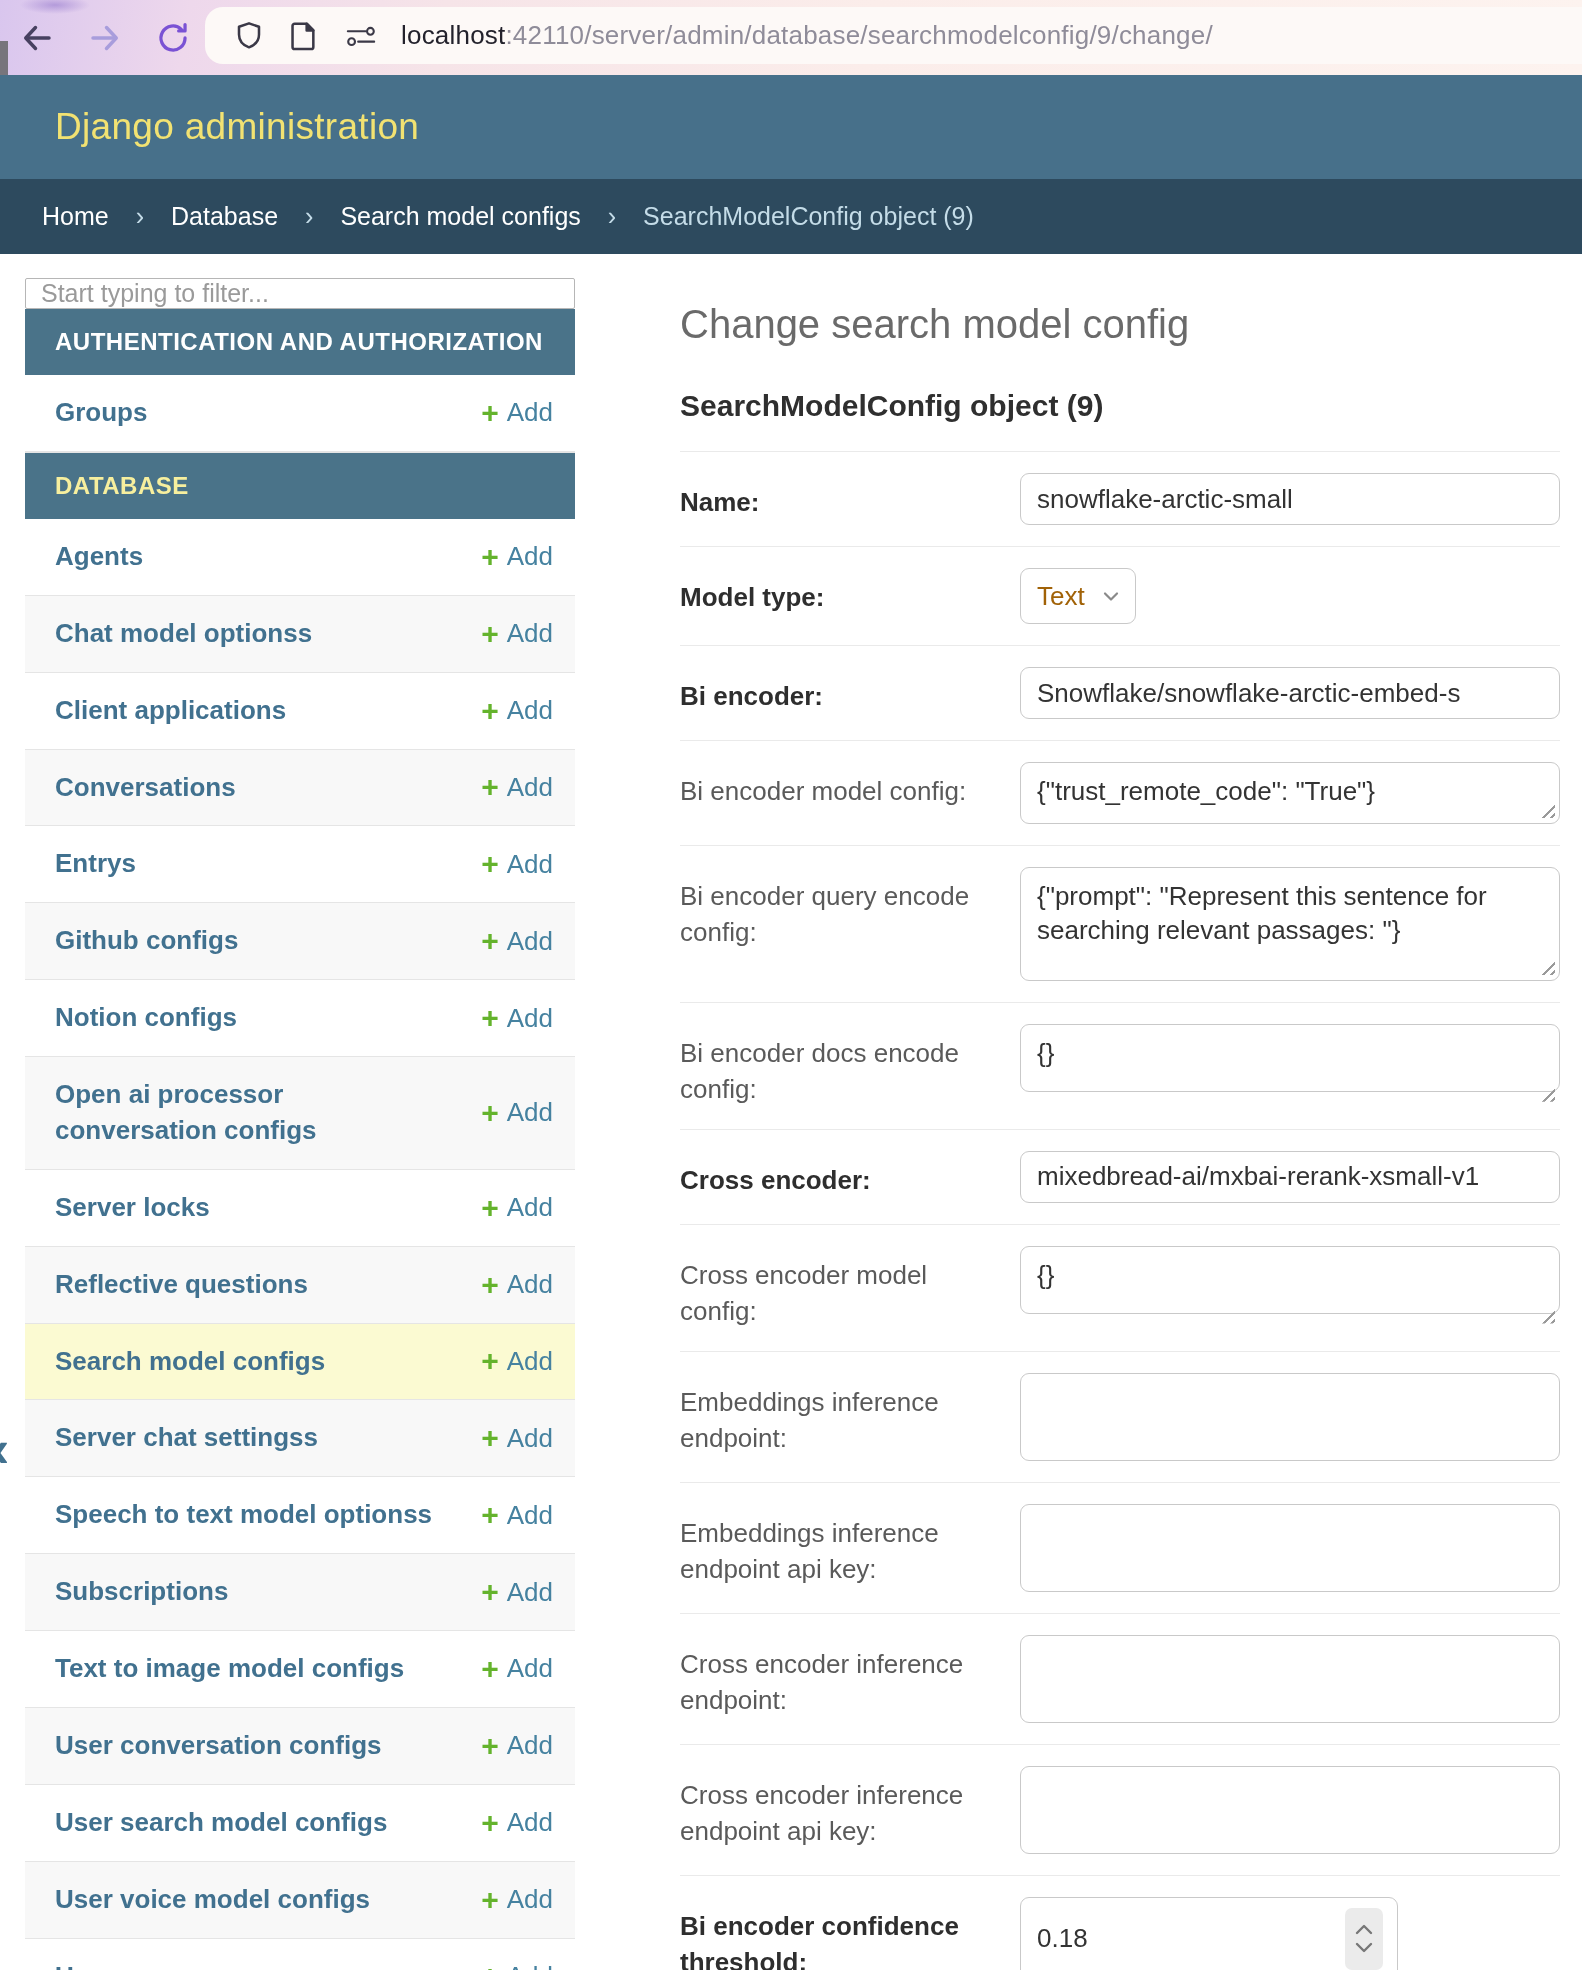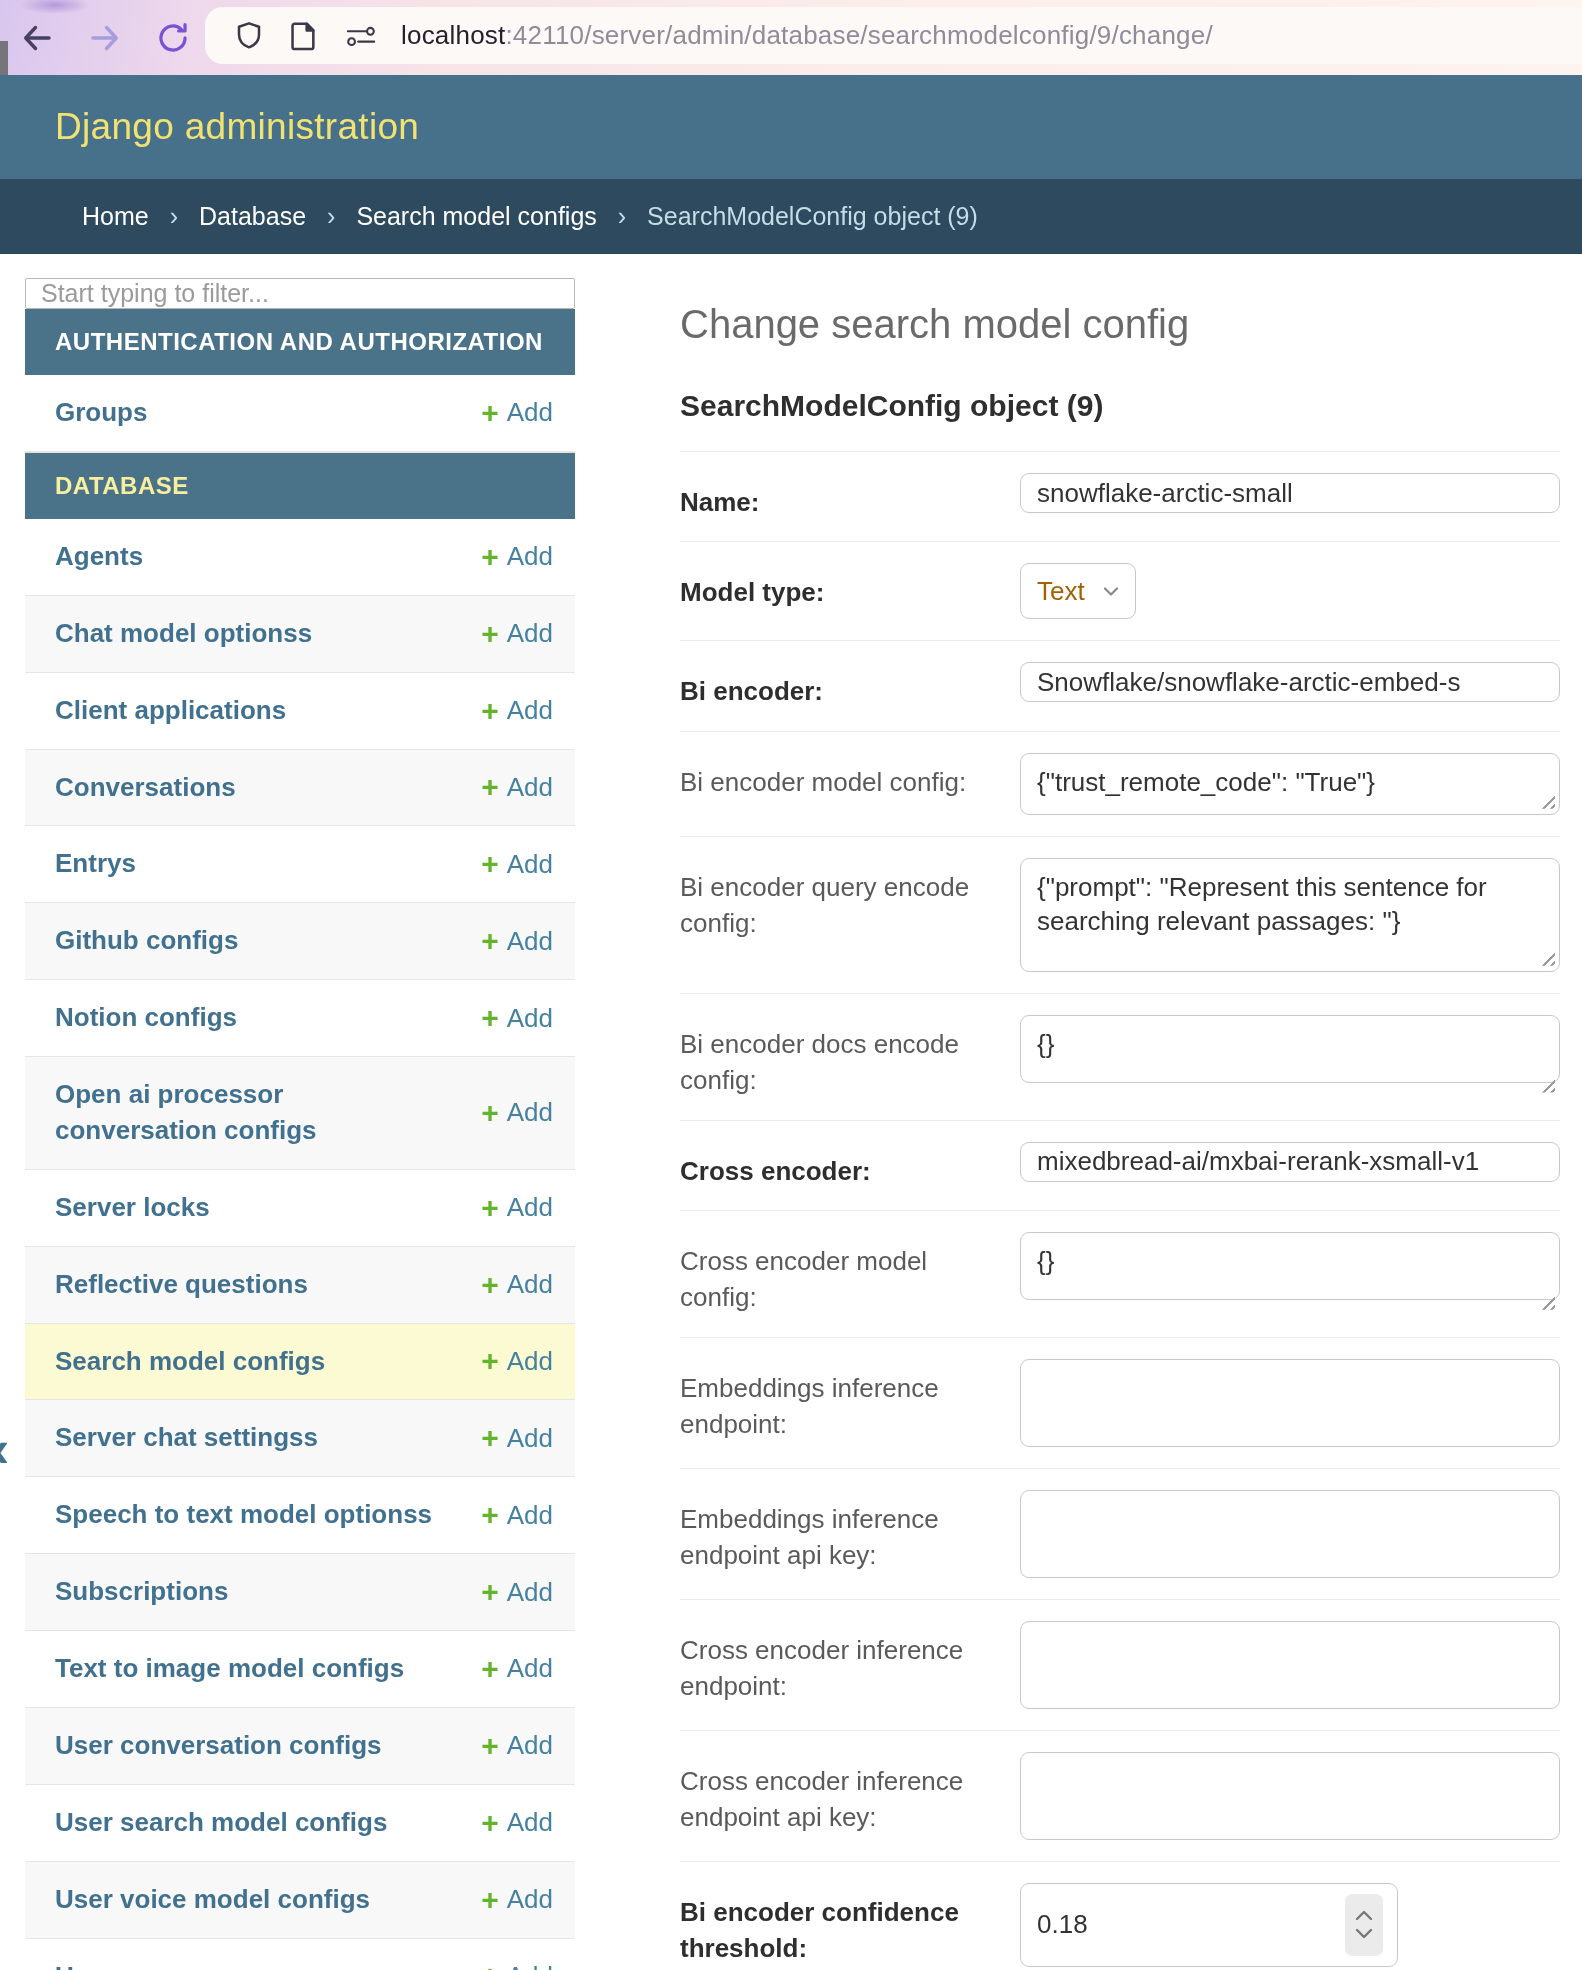--- a/index.html
+++ b/index.html
@@ -26,21 +26,21 @@
   .url-host { color:#23222c; }
   .url-rest { color:#8f8c99; }
   .chrome-corner{ position:absolute; left:0; bottom:0; width:8px; height:34px; background:#77757c; }
 
   
   .admin-header { height:104px; background:#47708a; display:flex; align-items:center; padding-left:55px; }
   .admin-title { color:#f2e272; font-size:37px; font-weight:400; letter-spacing:.3px; }
 
   
   .breadcrumbs { height:75px; background:#2d4a5e; display:flex; align-items:center;
-                 padding-left:82px; gap:21px; font-size:25px; color:#c4dce8; }
+                 padding-left:42px; gap:27px; font-size:25px; color:#c4dce8; }
   .breadcrumbs a { color:#ffffff; text-decoration:none; }
   .crumb-sep { color:#c4dce8; }
 
   
   .content { display:flex; height:1735px; }
   .sidebar-col { width:600px; flex:none; padding:24px 0 0 25px; position:relative; }
   .sidebar { width:550px; height:100%; display:flex; flex-direction:column; }
 
   .filter-input { width:100%; height:46px; border:1px solid #b6b6b6; background:#fff;
     font-size:25px; padding:0 15px; color:#333; outline:none; border-radius:2px;
@@ -72,21 +72,21 @@
   .main-col { flex:1; padding:48px 24px 0 80px; }
   .page-title { font-size:40px; font-weight:400; color:#6a6a6a; margin-bottom:42px; }
   .object-title { font-size:30px; font-weight:bold; color:#2f2f2f; margin-bottom:28px; }
 
   .form-rows { border-top:1px solid #eaeaea; }
   .form-row { display:flex; padding:21px 0; border-bottom:1px solid #eaeaea; }
   .form-label { width:310px; flex:none; font-size:26px; color:#5a5a5a; padding-top:11px;
     line-height:1.4; margin-right:30px; }
   .form-label.required { font-weight:bold; color:#2e2e2e; }
 
-  .text-input { width:540px; height:40px; border:1.5px solid #c9c9c9; border-radius:9px;
+  .text-input { width:540px; height:52px; border:1.5px solid #c9c9c9; border-radius:9px;
     font-size:26px; padding:13px 16px; color:#333; background:#fff; outline:none;
     font-family:"Liberation Sans", sans-serif; }
   .empty-input { width:540px; height:88px; border:1.5px solid #c9c9c9; border-radius:9px;
     background:#fff; outline:none; font-size:26px; padding:0 16px; color:#333;
     font-family:"Liberation Sans", sans-serif; }
 
   .ta-wrap { position:relative; width:540px; }
   .ta { width:540px; border:1.5px solid #c9c9c9; border-radius:9px; font-size:26px;
     padding:11px 16px; color:#333; background:#fff; resize:none; outline:none;
     line-height:1.32; font-family:"Liberation Sans", sans-serif; display:block; overflow:hidden; }

